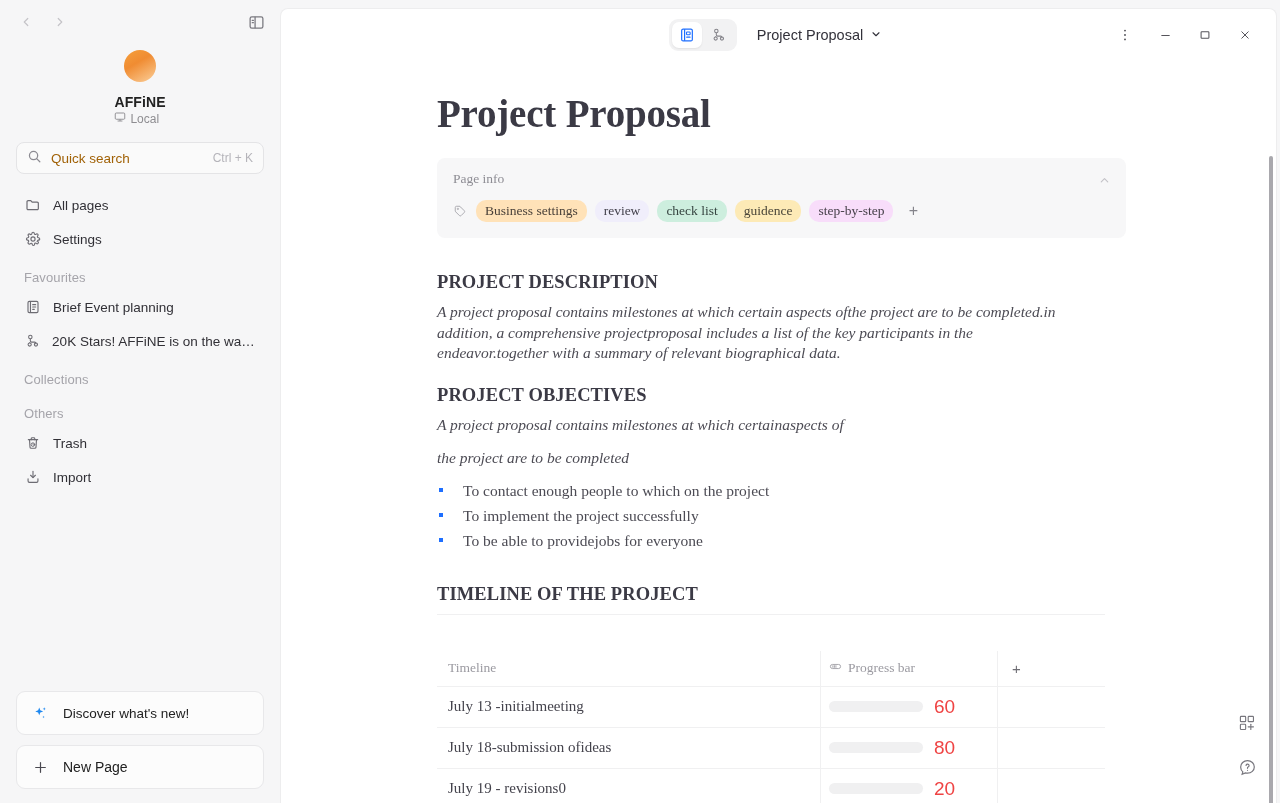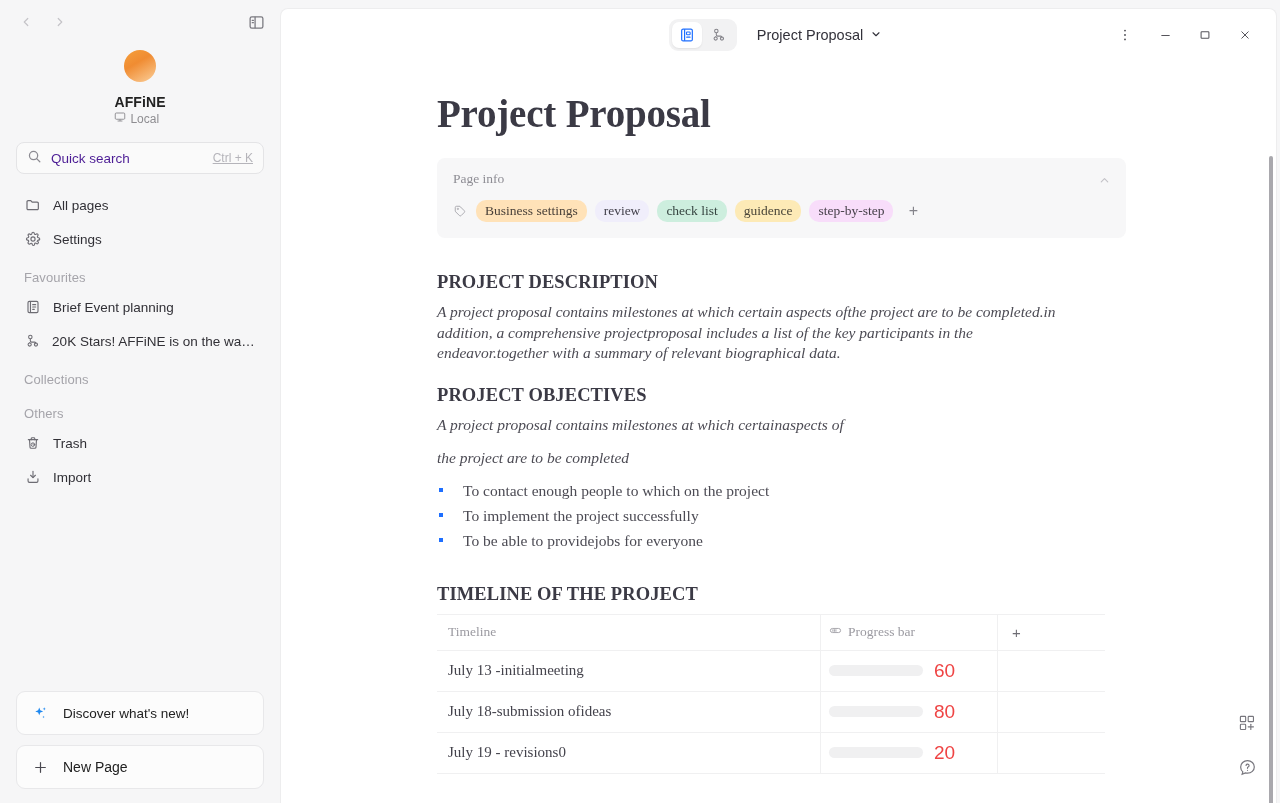--- a/index.html
+++ b/index.html
@@ -50,22 +50,22 @@
   .ws-name { font-size: 14px; font-weight: 700; color: #222; letter-spacing: .1px; }
   .ws-sub { font-size: 12px; color: #8e8d91; display: flex; align-items: center; gap: 4px; }
 
   .search-box {
     margin: 6px 16px 14px 16px; height: 32px;
     border: 1px solid #e4e4e6; border-radius: 8px;
     background: #fafafa;
     display: flex; align-items: center; gap: 9px; padding: 0 10px;
     cursor: pointer;
   }
-  .search-box .ph { font-size: 13.5px; color: #4c1d95; flex: 1; }
-  .search-box .kbd { font-size: 12px; color: #b5b4ba; text-decoration: underline; }
+  .search-box .ph { font-size: 13.5px; color: #a16207; flex: 1; }
+  .search-box .kbd { font-size: 12px; color: #b5b4ba; }
 
   .sb-item {
     height: 34px; margin: 0 12px; padding: 0 12px;
     display: flex; align-items: center; gap: 11px;
     border-radius: 7px; cursor: pointer;
     font-size: 13.5px; color: #313036;
   }
   .sb-item .ic { color: #6d6c73; display: flex; width: 18px; justify-content: center; }
   .sb-item .lbl { overflow: hidden; text-overflow: ellipsis; white-space: nowrap; }
 
@@ -196,21 +196,21 @@
     background: #1e6fff; position: relative; top: -4px;
   }
 
   
   .tbl { width: 668px; border-top: 1px solid #f0f0f1; margin-top: 3px; }
   .tbl-row { display: flex; border-bottom: 1px solid #f0f0f1; }
   .tc { border-right: 1px solid #f0f0f1; display: flex; align-items: center; }
   .tc.c1 { width: 384px; padding-left: 11px; }
   .tc.c2 { width: 177px; padding-left: 8px; }
   .tc.c3 { width: 107px; padding-left: 14px; border-right: none; }
-  .tbl-row.head .tc { height: 35px; }
+  .tbl-row.head .tc { height: 35px; margin-top: 36px; }
   .tbl-row.body .tc { height: 40px; }
   .th-txt {
     font-family: "Liberation Serif", serif;
     font-size: 13.5px; color: #9b9aa1;
     display: flex; align-items: center; gap: 6px;
   }
   .td-txt { font-family: "Liberation Serif", serif; font-size: 15px; color: #44434c; }
   .plus-col { color: #6e6d74; font-size: 15px; }
   .prog { display: flex; align-items: center; gap: 11px; }
   .prog-track { width: 94px; height: 11px; border-radius: 6px; background: #f0f0f1; overflow: hidden; }

